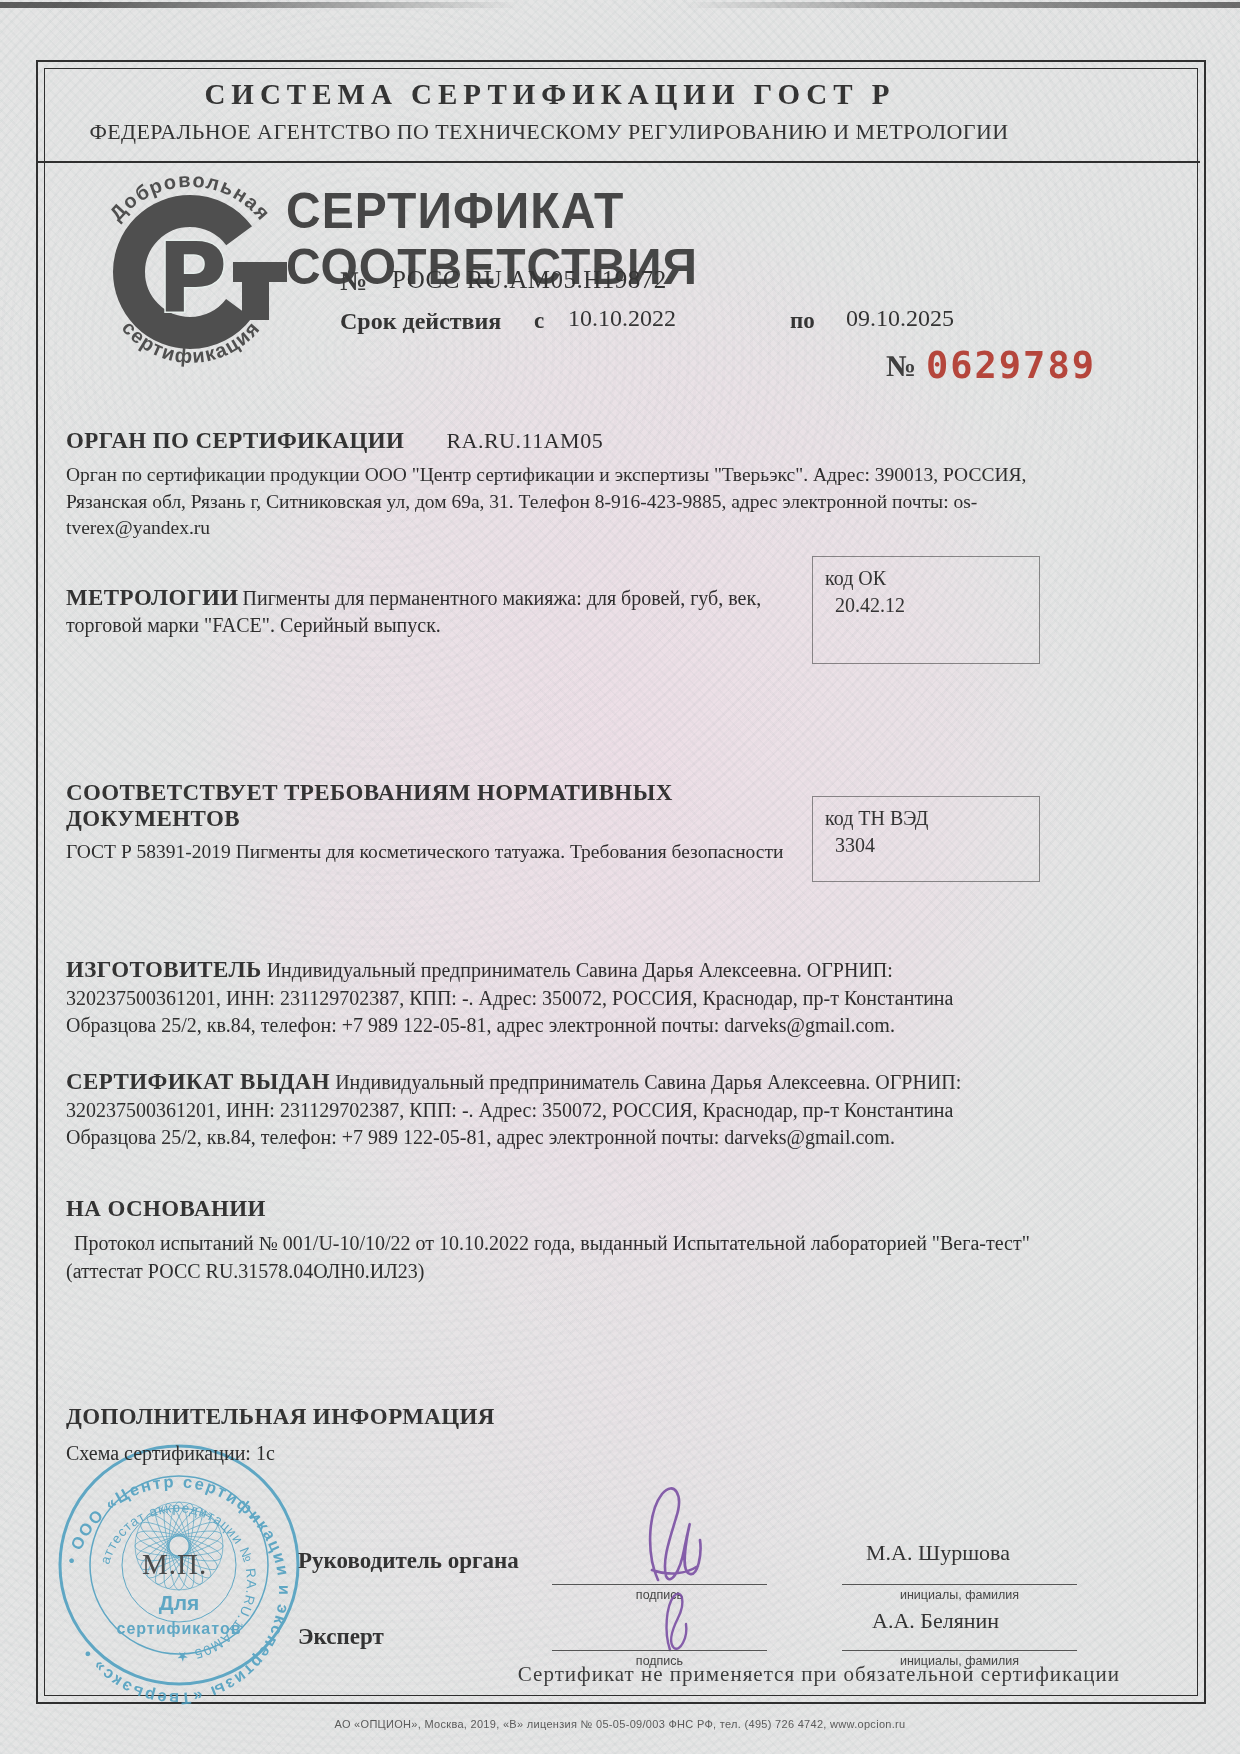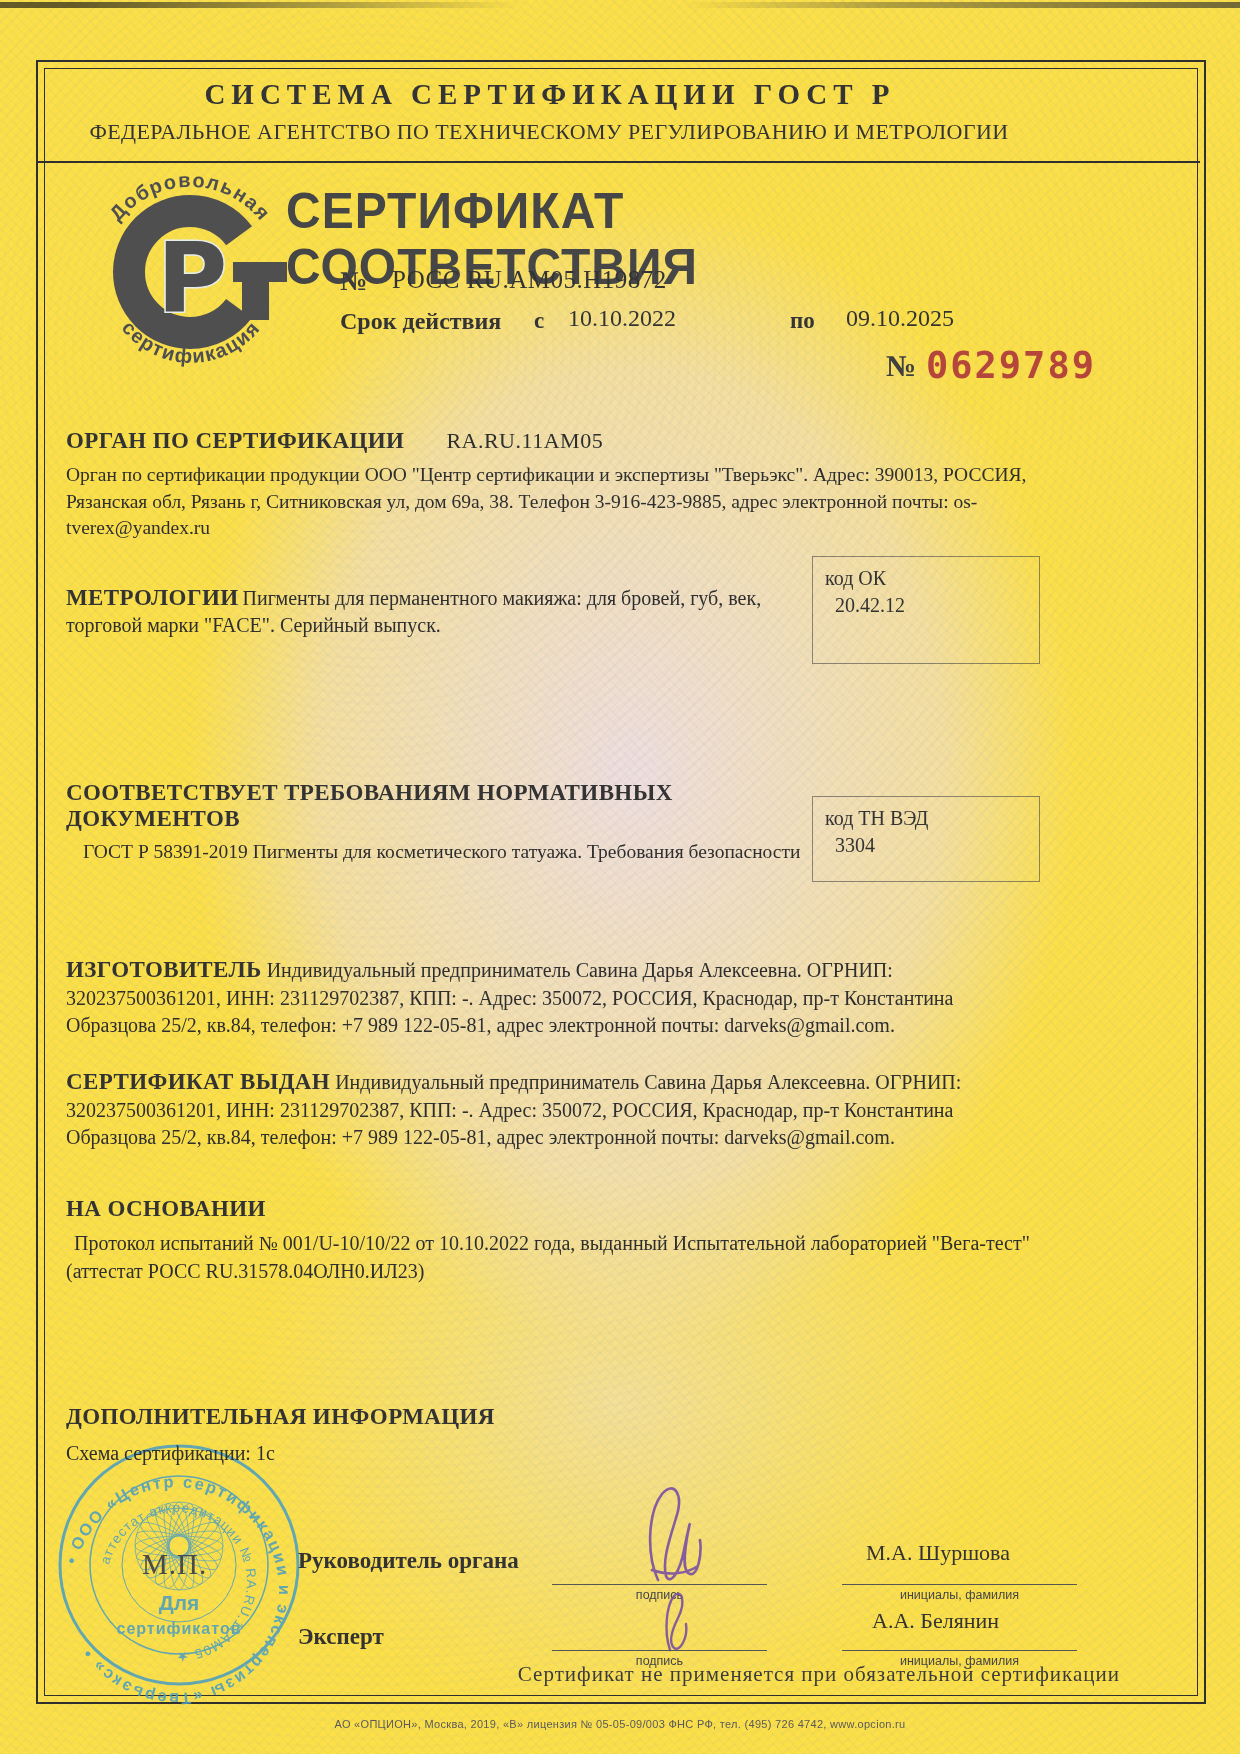--- a/index.html
+++ b/index.html
@@ -1,19 +1,19 @@
 <!DOCTYPE html>
 <html><head>
 <meta charset="utf-8">
 <style>
   html,body{margin:0;padding:0;}
   .page{
     position:relative;
     width:1240px;height:1754px;
-    background:#fde047;
+    background:#e5e5e5;
     overflow:hidden;
     font-family:"Liberation Serif", serif;
     color:#2e2e2e;
   }
   
   .page::before{
     content:"";position:absolute;inset:0;z-index:0;
     background:
       radial-gradient(ellipse 46% 42% at 51% 44%, rgba(238,222,231,.95) 0%, rgba(238,222,231,.55) 55%, rgba(238,222,231,0) 78%),
       radial-gradient(ellipse 40% 25% at 50% 80%, rgba(236,224,231,.5) 0%, rgba(236,224,231,0) 75%);
@@ -49,21 +49,21 @@
   .blank-no-label{left:886px;top:349px;font-size:30px;font-weight:bold;color:#3f3f3f;}
   .blank-no{left:926px;top:344px;font-family:"DejaVu Sans Mono", monospace;font-weight:bold;font-size:37px;letter-spacing:2px;color:#b5463c;}
   .sec{color:#2e2e2e;}
   .sec .h{font-size:23px;font-weight:bold;letter-spacing:.4px;color:#333;}
   .sec .code{font-size:22px;margin-left:42px;letter-spacing:.5px;}
   .sec .t{font-size:20px;line-height:27px;}
   .sec .body{margin-top:8px;font-size:19.5px;line-height:26.5px;}
   .organ{left:66px;top:428px;width:968px;}
   .product{left:66px;top:585px;width:748px;}
   .compliance{left:66px;top:780px;width:750px;}
-  .compliance .body{margin-top:7px;margin-left:17px;}
+  .compliance .body{margin-top:7px;}
   .manufacturer{left:66px;top:956px;width:972px;font-size:20px;line-height:27.5px;}
   .issued{left:66px;top:1068px;width:972px;font-size:20px;line-height:27.5px;}
   .basis{left:66px;top:1196px;width:965px;}
   .basis .body{font-size:20px;line-height:27.5px;text-indent:8px;}
   .additional{left:66px;top:1404px;width:900px;}
   .additional .body{font-size:20px;margin-top:10px;}
   .code-box{border:1px solid rgba(70,70,70,.6);font-size:20px;color:#333;}
   .code-box .lbl{padding:10px 0 0 12px;}
   .code-box .val{padding:4px 0 0 22px;}
   .box-ok{left:812px;top:556px;width:226px;height:106px;}
@@ -127,21 +127,21 @@
   <div class="v-c">с</div>
   <div class="v-from">10.10.2022</div>
   <div class="v-po">по</div>
   <div class="v-to">09.10.2025</div>
 
   <div class="blank-no-label">№</div>
   <div class="blank-no">0629789</div>
 
   <div class="sec organ">
     <span class="h">ОРГАН ПО СЕРТИФИКАЦИИ</span><span class="code">RA.RU.11AM05</span>
-    <div class="body">Орган по сертификации продукции ООО "Центр сертификации и экспертизы "Тверьэкс". Адрес: 390013, РОССИЯ, Рязанская обл, Рязань г, Ситниковская ул, дом 69а, 38. Телефон 3-916-423-9885, адрес электронной почты: os-tverex@yandex.ru</div>
+    <div class="body">Орган по сертификации продукции ООО "Центр сертификации и экспертизы "Тверьэкс". Адрес: 390013, РОССИЯ, Рязанская обл, Рязань г, Ситниковская ул, дом 69а, 31. Телефон 8-916-423-9885, адрес электронной почты: os-tverex@yandex.ru</div>
   </div>
 
   <div class="sec product">
     <span class="h">МЕТРОЛОГИИ</span>
     <span class="t">Пигменты для перманентного макияжа: для бровей, губ, век, торговой марки "FACE". Серийный выпуск.</span>
   </div>
   <div class="code-box box-ok">
     <div class="lbl">код ОК</div>
     <div class="val">20.42.12</div>
   </div>

